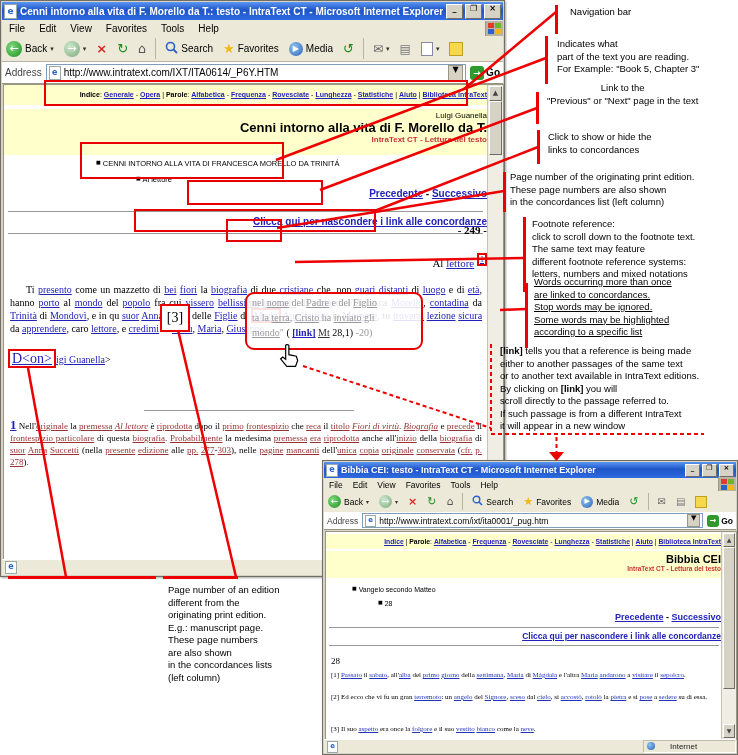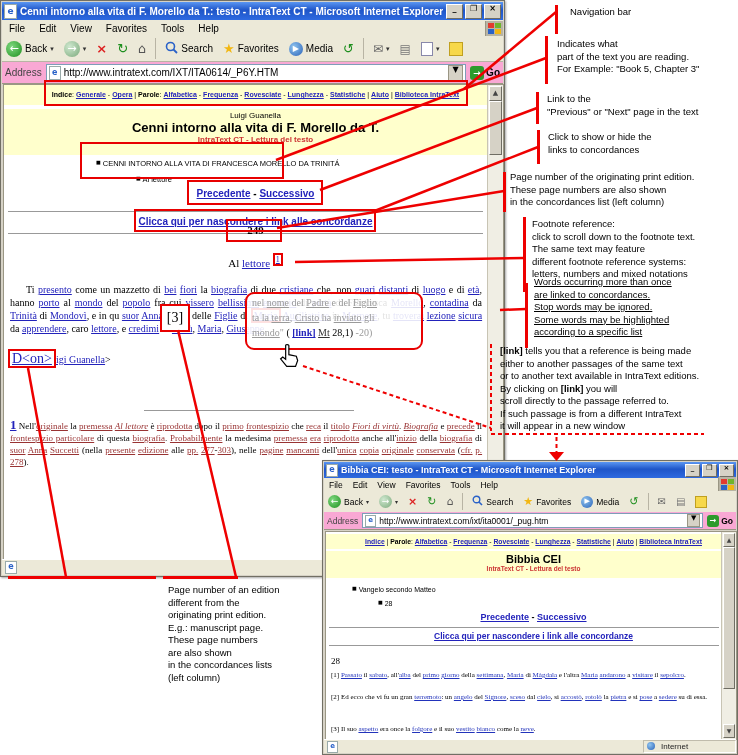--- a/index.html
+++ b/index.html
@@ -25,44 +25,44 @@
            background:#b8b4a4;padding:2px;border-left:1px solid #9a9684;}
   .winlogo i{display:block;}
   .toolbar{position:absolute;left:1px;right:1px;display:flex;align-items:center;background:#ece9d8;
            border-bottom:1px solid #b8b4a4;gap:2px;overflow:hidden;white-space:nowrap;}
   .tbtn{display:flex;align-items:center;gap:3px;padding:1px 4px;}
   .tsep{width:1px;align-self:stretch;background:#b8b4a4;margin:2px 3px;}
   .cicon{display:inline-flex;align-items:center;justify-content:center;border-radius:50%;
          color:#fff;font-family:"DejaVu Sans",sans-serif;line-height:1;}
   .gicon{font-family:"DejaVu Sans",sans-serif;line-height:1;}
   .drop{font-family:"DejaVu Sans",sans-serif;color:#333;}
-  .addrbar{position:absolute;left:1px;right:1px;display:flex;align-items:center;background:#f9a8d4;
+  .addrbar{position:absolute;left:1px;right:1px;display:flex;align-items:center;background:#ffffff;
            border-bottom:1px solid #9a9684;gap:4px;padding:0 3px;}
   .addrfield{flex:1;display:flex;align-items:center;background:#fff;border:1px solid #7f9db9;
              gap:3px;padding:0 2px;overflow:hidden;white-space:nowrap;}
   .addrdrop{margin-left:auto;background:#d6d2c6;border:1px solid #9a9684;font-family:"DejaVu Sans",sans-serif;line-height:1;}
   .gobtn{display:flex;align-items:center;gap:2px;font-weight:bold;}
   .goarrow{display:inline-flex;align-items:center;justify-content:center;background:#2c9a2c;color:#fff;
            border-radius:3px;font-family:"DejaVu Sans",sans-serif;}
   .content{position:absolute;background:#fff;border:1px solid #9a9684;overflow:hidden;}
   .statusbar{position:absolute;left:1px;right:1px;bottom:1px;display:flex;align-items:center;background:#ece9d8;
              border-top:1px solid #fff;gap:2px;font-size:9px;color:#222;}
   .spanel{border:1px solid #c0bcac;border-right-color:#fff;border-bottom-color:#fff;height:80%;
-          display:flex;align-items:center;gap:6px;padding:0 3px;margin-left:20px;}
+          display:flex;align-items:center;gap:15px;padding:0 3px;margin-left:20px;}
   .globe{display:inline-block;border-radius:50%;background:radial-gradient(circle at 35% 35%,#8fc4ef,#2a62b8);}
   .scrollbar{position:absolute;background:#f0eee4;border-left:1px solid #c8c4b4;}
   .sarrow{position:absolute;left:1px;right:1px;background:#d6d2c6;border:1px solid #fff;
           border-right-color:#6f6d63;border-bottom-color:#6f6d63;text-align:center;
           font-family:"DejaVu Sans",sans-serif;color:#444;line-height:1;}
   .sthumb{position:absolute;left:1px;right:1px;background:#d6d2c6;border:1px solid #fff;
           border-right-color:#6f6d63;border-bottom-color:#6f6d63;}
 
   
   .yellowband{position:absolute;background:#ffffcc;}
-  .ctr{text-align:center;padding-left:10px;}
+  .ctr{text-align:right;}
   .nl{color:#2222bb;text-decoration:underline;font-weight:bold;}
   .b{font-weight:bold;}
   .lnk{color:#2222bb;text-decoration:underline;}
   .plk{color:#2233bb;text-decoration:underline;}
   .flk{color:#993333;text-decoration:underline;}
   .fli{color:#993333;text-decoration:underline;font-style:italic;}
   .fnref{color:#2222bb;text-decoration:underline;font-size:13px;font-weight:bold;}
   .sup{vertical-align:super;font-size:8px;color:#2222bb;text-decoration:underline;}
   .rbx{border:2px solid #e80000;padding:0 1px;}
   .hr{position:absolute;height:1px;background:#999;}
@@ -360,21 +360,21 @@
         <span class="globe" style="width:8px;height:8px;"></span>
         <span>Internet</span>
       </span>
     </div>
   </div>
 
   <div class="ann" style="left:570px;top:6px;">Navigation bar</div>
   <div class="ann" style="left:557px;top:38px;">Indicates what
 part of the text you are reading.
 For Example: "Book 5, Chapter 3"</div>
-  <div class="ann" style="left:547px;top:93px;">Link to the
+  <div class="ann" style="left:547px;top:82px;text-align:center;">Link to the
 "Previous" or "Next" page in the text</div>
   <div class="ann" style="left:548px;top:131px;">Click to show or hide the
 links to concordances</div>
   <div class="ann" style="left:510px;top:171px;">Page number of the originating print edition.
 These page numbers are also shown
 in the concordances list (left column)</div>
   <div class="ann" style="left:532px;top:218px;">Footnote reference:
 click to scroll down to the footnote text.
 The same text may feature
 different footnote reference systems:

